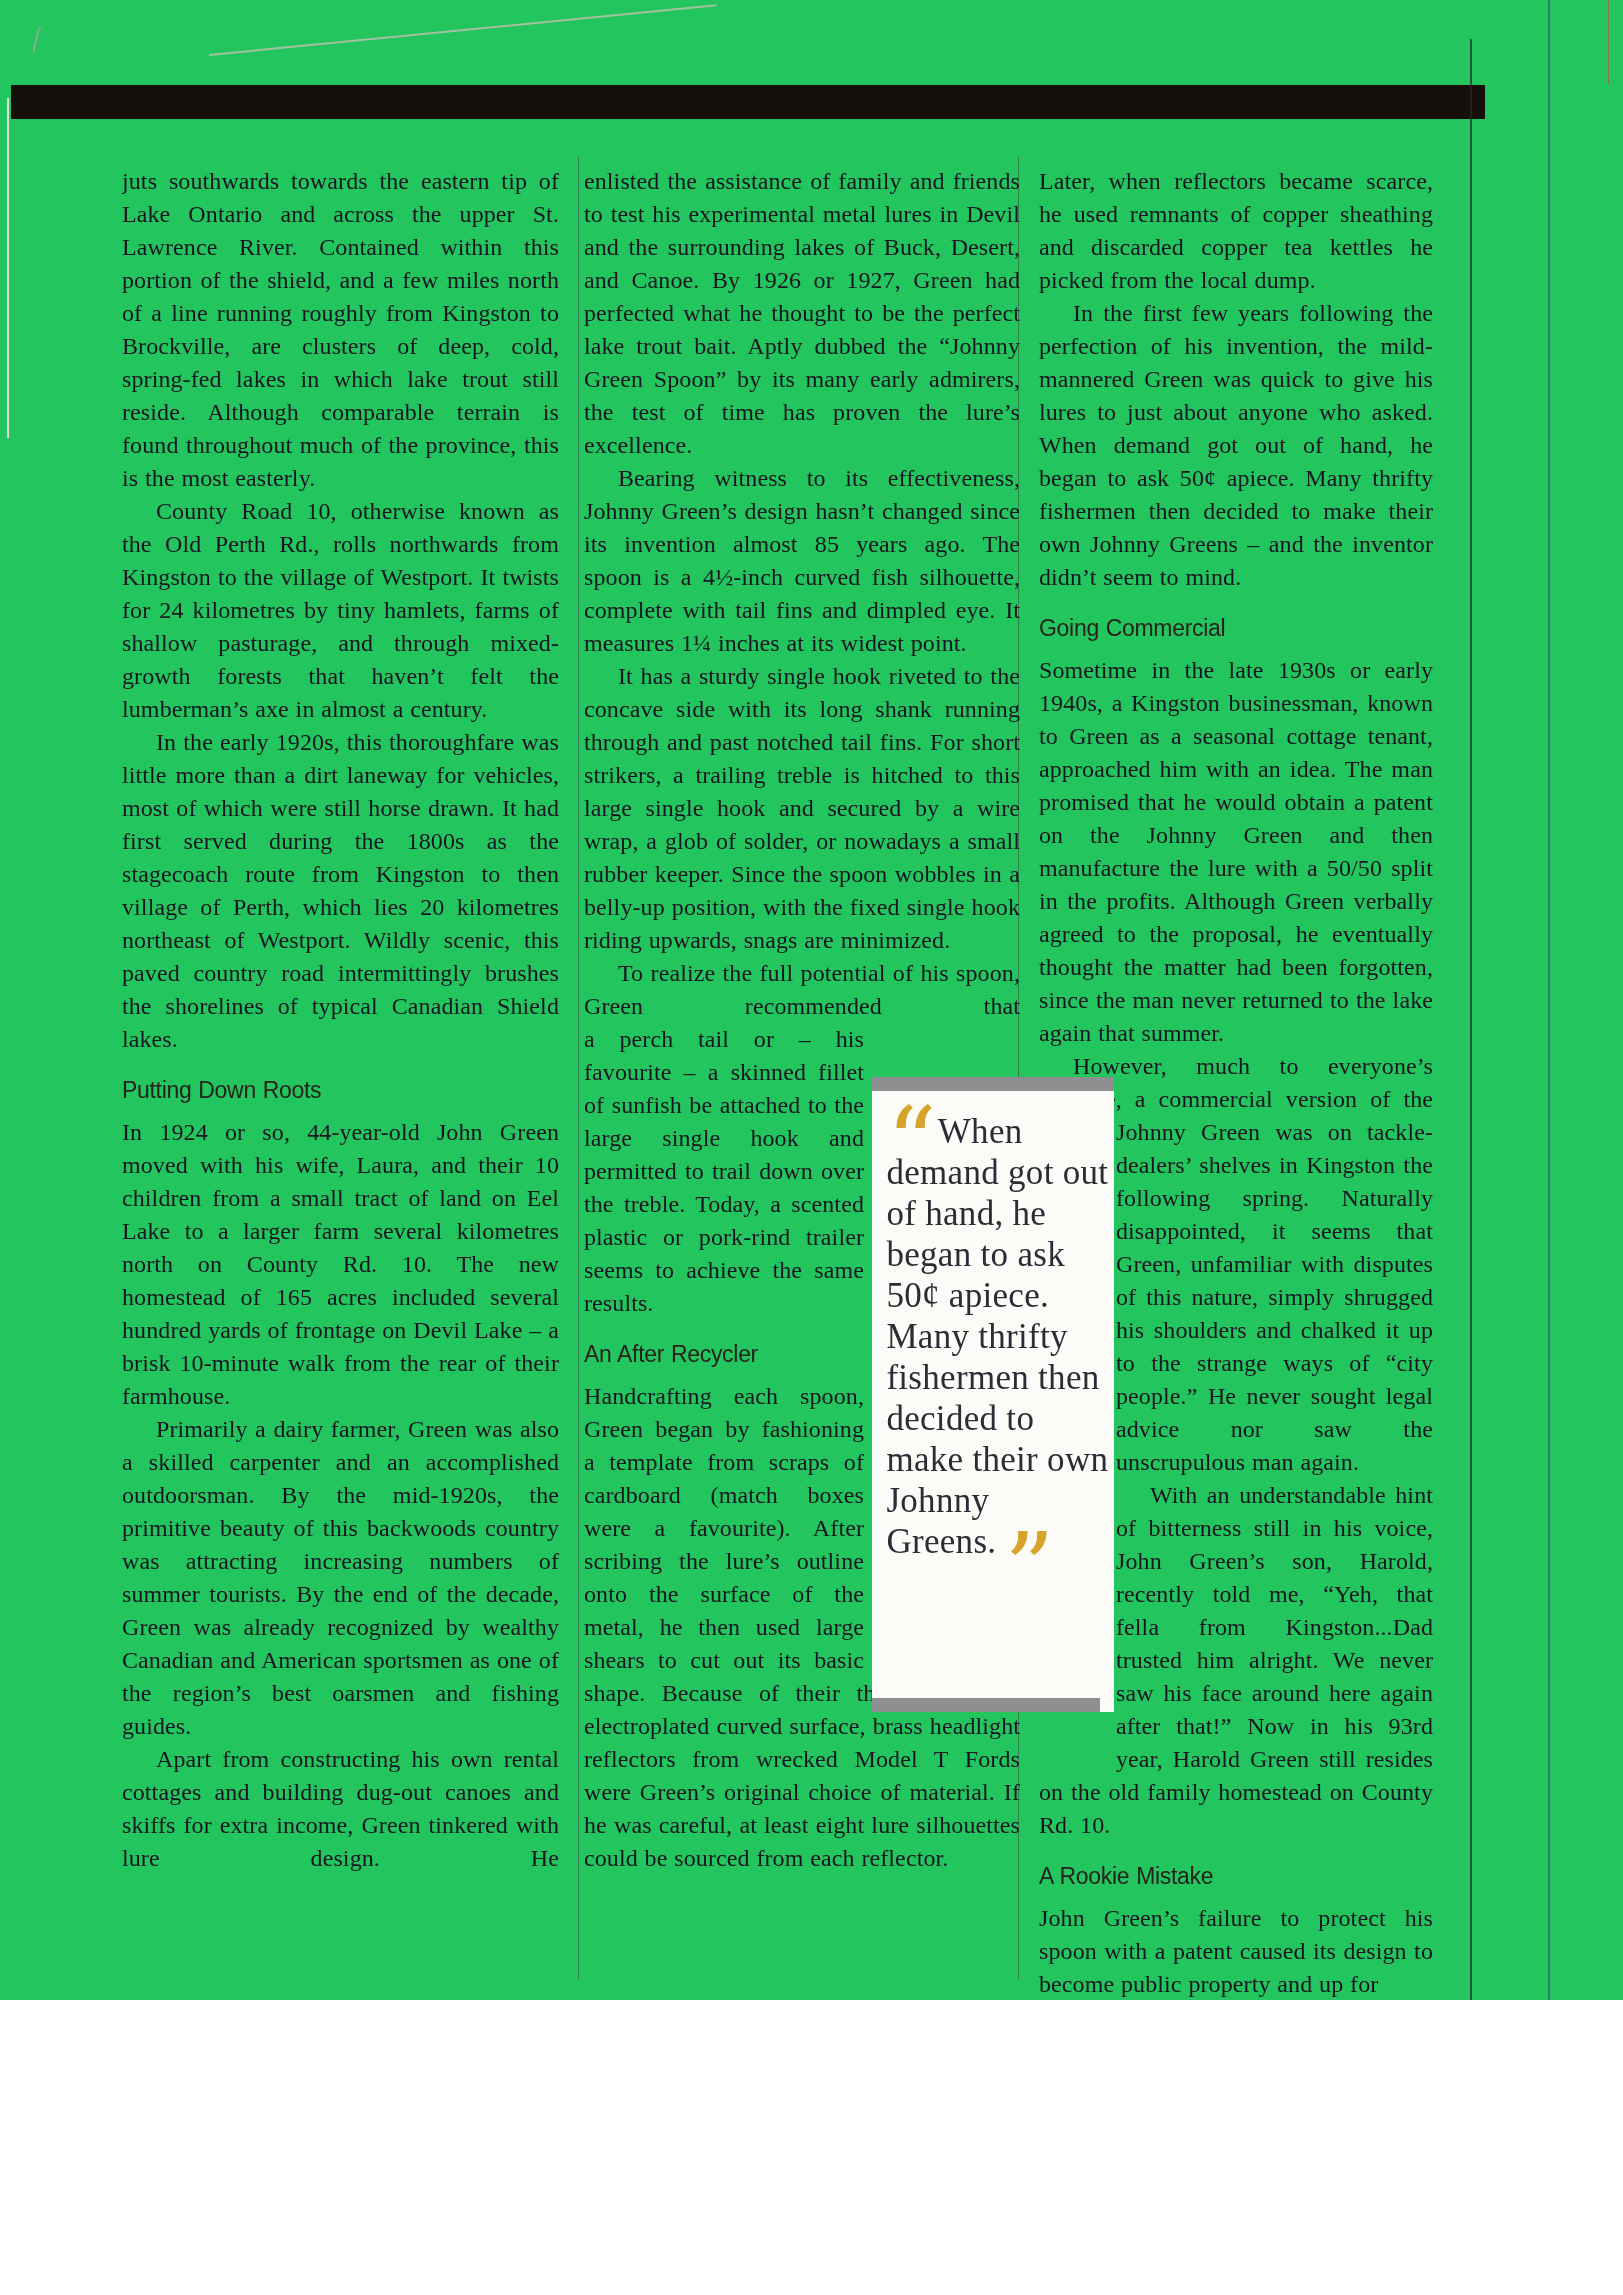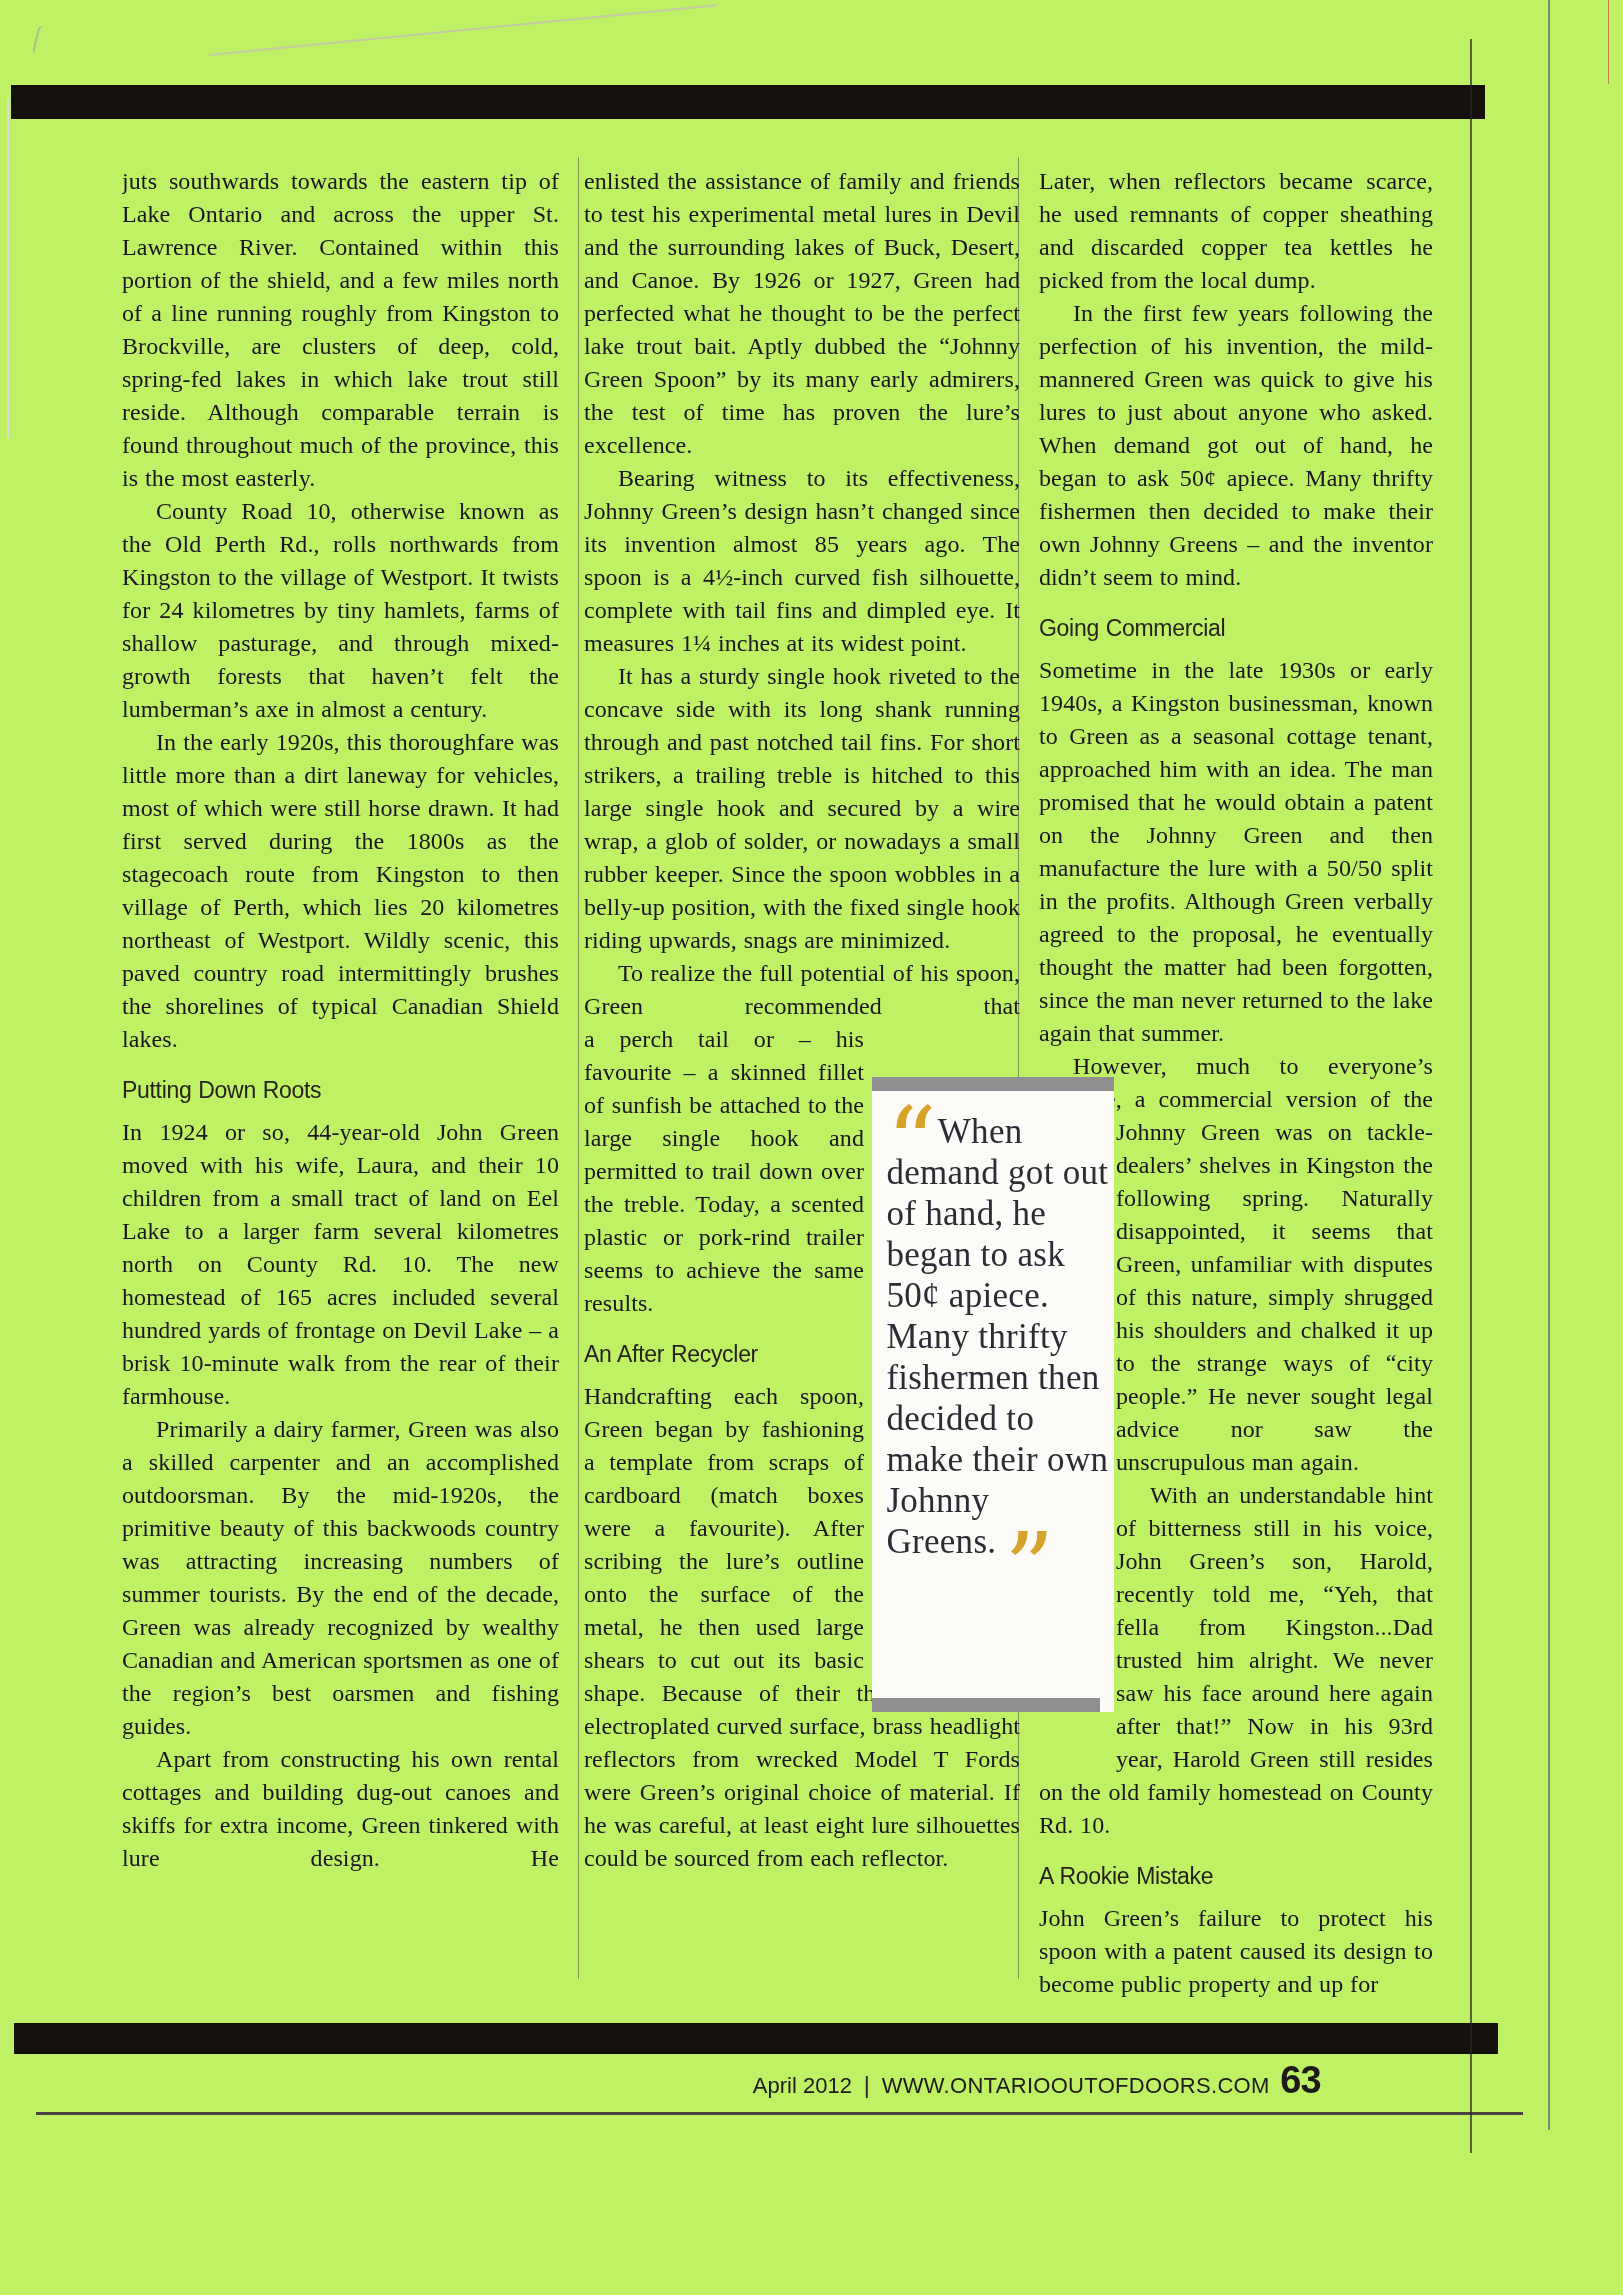--- a/index.html
+++ b/index.html
@@ -1,16 +1,16 @@
 <!DOCTYPE html>
 <html style="font-size:10.5px"><head>
 <meta charset="utf-8">
 <style>
   html,body{margin:0;padding:0;background:#ffffff;}
-  .page{position:relative;width:1623px;height:2295px;background:#bef264;overflow:hidden;
+  .page{position:relative;width:1623px;height:2000px;background:#22c55e;overflow:hidden;
         font-family:"Liberation Serif","DejaVu Serif",serif;}
   
   .scan-diagonal{position:absolute;left:209px;top:54px;width:510px;height:2px;background:#c5bfb6;
                  transform:rotate(-5.6deg);transform-origin:left center;opacity:.8;}
   .pencil-mark{position:absolute;left:35px;top:26px;width:9.2px;height:29px;border-left:2.6px solid #a9a7a4;
                border-radius:5.2px;transform:rotate(14deg);opacity:.8;}
   .left-shadow{position:absolute;left:6.5px;top:98px;width:2.6px;height:340px;background:#e2ded6;}
   .bar-top{position:absolute;left:10.5px;top:85px;width:1474px;height:34px;background:#16100c;}
   .bar-bottom{position:absolute;left:14.4px;top:2023px;width:1484px;height:31px;background:#16100c;}
   .page-edge-bottom{position:absolute;left:36px;top:2112px;width:1487px;height:2.6px;background:#4a433d;}

